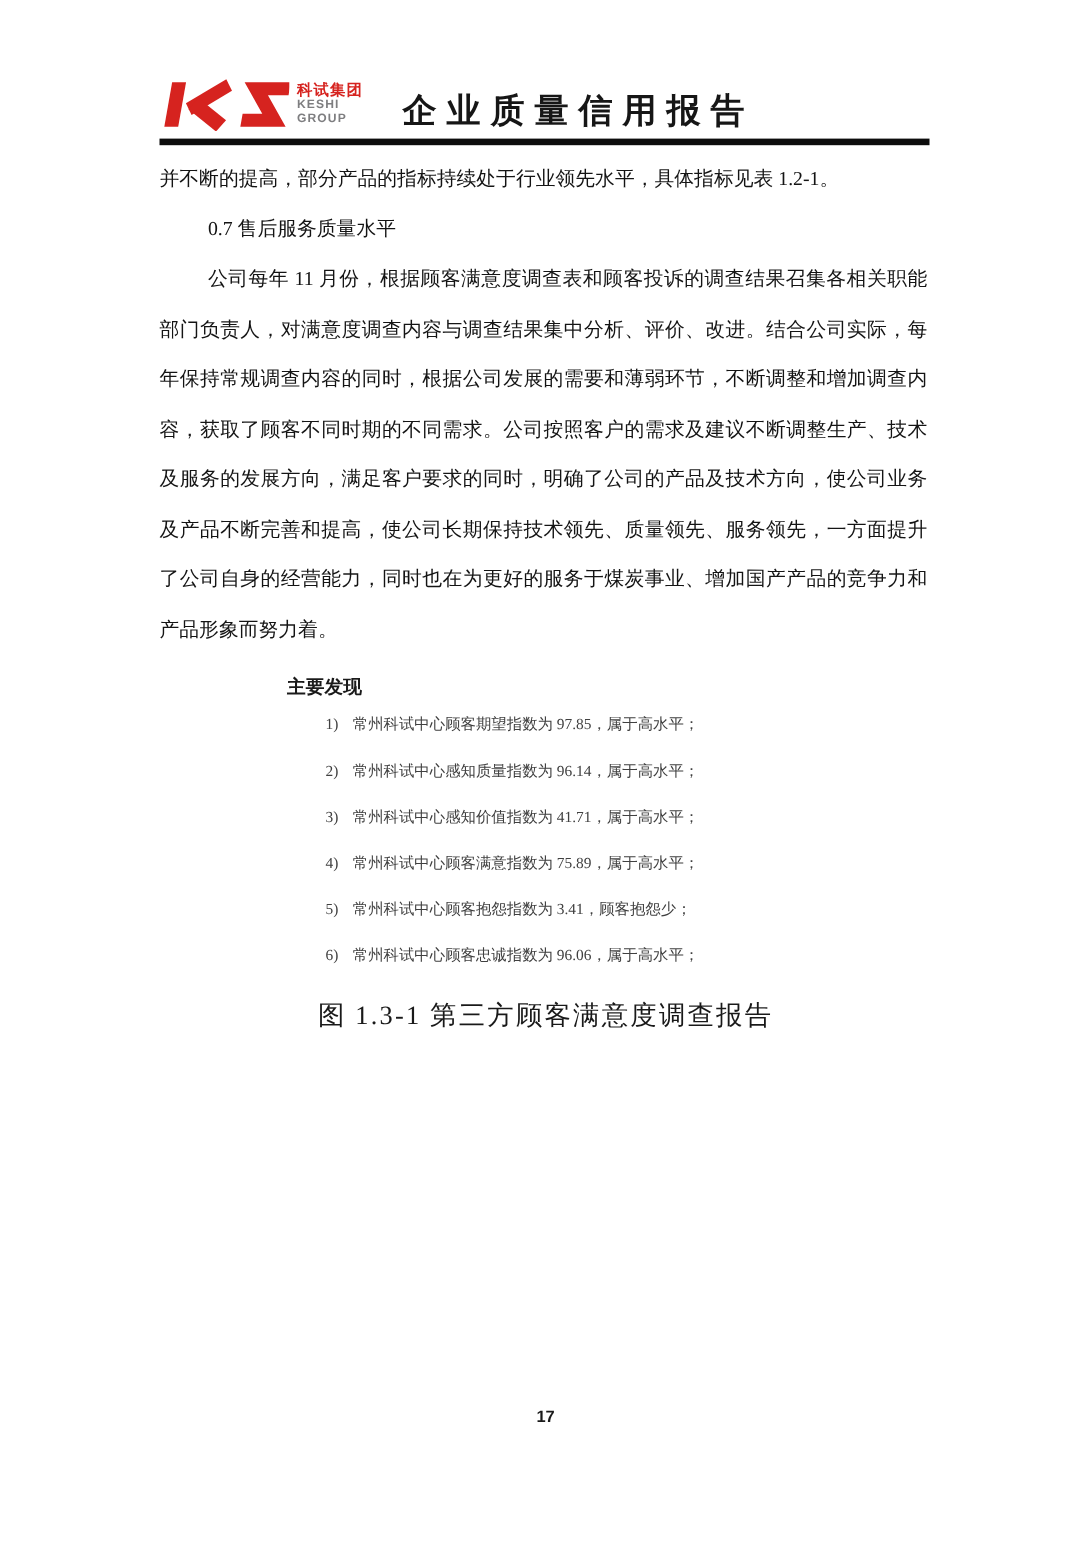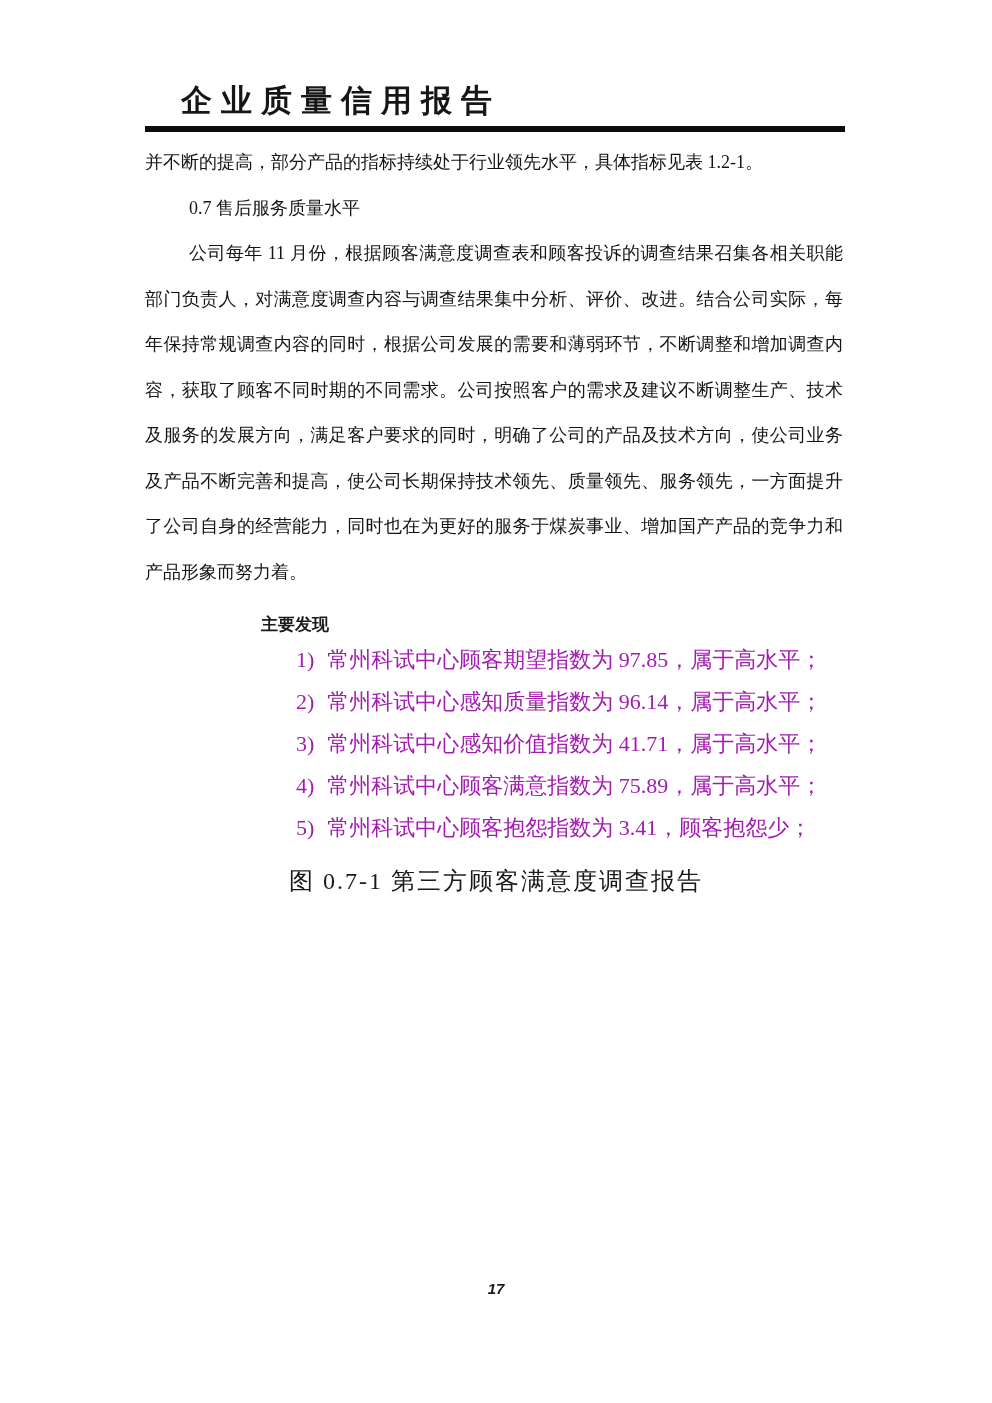--- a/index.html
+++ b/index.html
@@ -69,23 +69,23 @@
   .findings-heading {
     margin-left: 116px;
     font-family: "Liberation Sans", "DejaVu Sans", sans-serif;
     font-weight: bold;
     font-size: 17px;
     color: #1a1a1a;
     line-height: 28px;
   }
   .finding-item {
     margin-left: 151px;
-    font-size: 22px;
+    font-size: 14px;
     line-height: 42px;
-    color: #a21caf;
+    color: #404040;
     white-space: nowrap;
   }
   .finding-no { display: inline-block; margin-right: 13px; }
 
   
   .figure-caption {
     margin-top: 16px;
     text-align: center;
     font-size: 24px;
     letter-spacing: 2px;
@@ -94,29 +94,45 @@
   .page-number {
     position: absolute;
     top: 1280px;
     left: 0;
     right: 0;
     text-align: center;
     font-family: "Liberation Sans", "DejaVu Sans", sans-serif;
     font-weight: bold;
     font-size: 15px;
     color: #1a1a1a;
-    font-style: italic;
   }
 </style>
 </head>
 <body>
 
 <div class="page">
 
   <div class="header">
+    <div class="brand">
+      <span>
+        <svg width="118" height="48" viewBox="0 0 140 52">
+          <g transform="skewX(-10) translate(12,0)" stroke="#d6231f" fill="#d6231f" stroke-linejoin="miter">
+            <rect x="2" y="2" width="15" height="48" stroke="none"></rect>
+            <line x1="25" y1="31" x2="64" y2="5" stroke-width="15" fill="none"></line>
+            <line x1="29" y1="25" x2="63" y2="49" stroke-width="15" fill="none"></line>
+            <polyline points="130,9 94,9 119,43 84,43" stroke-width="14" fill="none"></polyline>
+          </g>
+        </svg>
+      </span>
+      <div class="brand-text">
+        <div class="brand-cn">科试集团</div>
+        <div class="brand-en">KESHI</div>
+        <div class="brand-en">GROUP</div>
+      </div>
+    </div>
     <div class="report-title">企业质量信用报告</div>
   </div>
 
   <div class="body-text">
     <p>并不断的提高，部分产品的指标持续处于行业领先水平，具体指标见表 1.2-1。</p>
     <p class="indent">0.7 售后服务质量水平</p>
     <p class="indent">公司每年 11 月份，根据顾客满意度调查表和顾客投诉的调查结果召集各相关职能部门负责人，对满意度调查内容与调查结果集中分析、评价、改进。结合公司实际，每年保持常规调查内容的同时，根据公司发展的需要和薄弱环节，不断调整和增加调查内容，获取了顾客不同时期的不同需求。公司按照客户的需求及建议不断调整生产、技术及服务的发展方向，满足客户要求的同时，明确了公司的产品及技术方向，使公司业务及产品不断完善和提高，使公司长期保持技术领先、质量领先、服务领先，一方面提升了公司自身的经营能力，同时也在为更好的服务于煤炭事业、增加国产产品的竞争力和产品形象而努力着。</p>
   </div>
 
   <div class="findings">
@@ -129,19 +145,22 @@
     </div>
     <div class="finding-item">
       <span class="finding-no">3)</span><span>常州科试中心感知价值指数为 41.71，属于高水平；</span>
     </div>
     <div class="finding-item">
       <span class="finding-no">4)</span><span>常州科试中心顾客满意指数为 75.89，属于高水平；</span>
     </div>
     <div class="finding-item">
       <span class="finding-no">5)</span><span>常州科试中心顾客抱怨指数为 3.41，顾客抱怨少；</span>
     </div>
+    <div class="finding-item">
+      <span class="finding-no">6)</span><span>常州科试中心顾客忠诚指数为 96.06，属于高水平；</span>
+    </div>
   </div>
 
-  <div class="figure-caption">图 0.7-1 第三方顾客满意度调查报告</div>
+  <div class="figure-caption">图 1.3-1 第三方顾客满意度调查报告</div>
 
   <div class="page-number">17</div>
 
 </div>
 
 </body></html>

